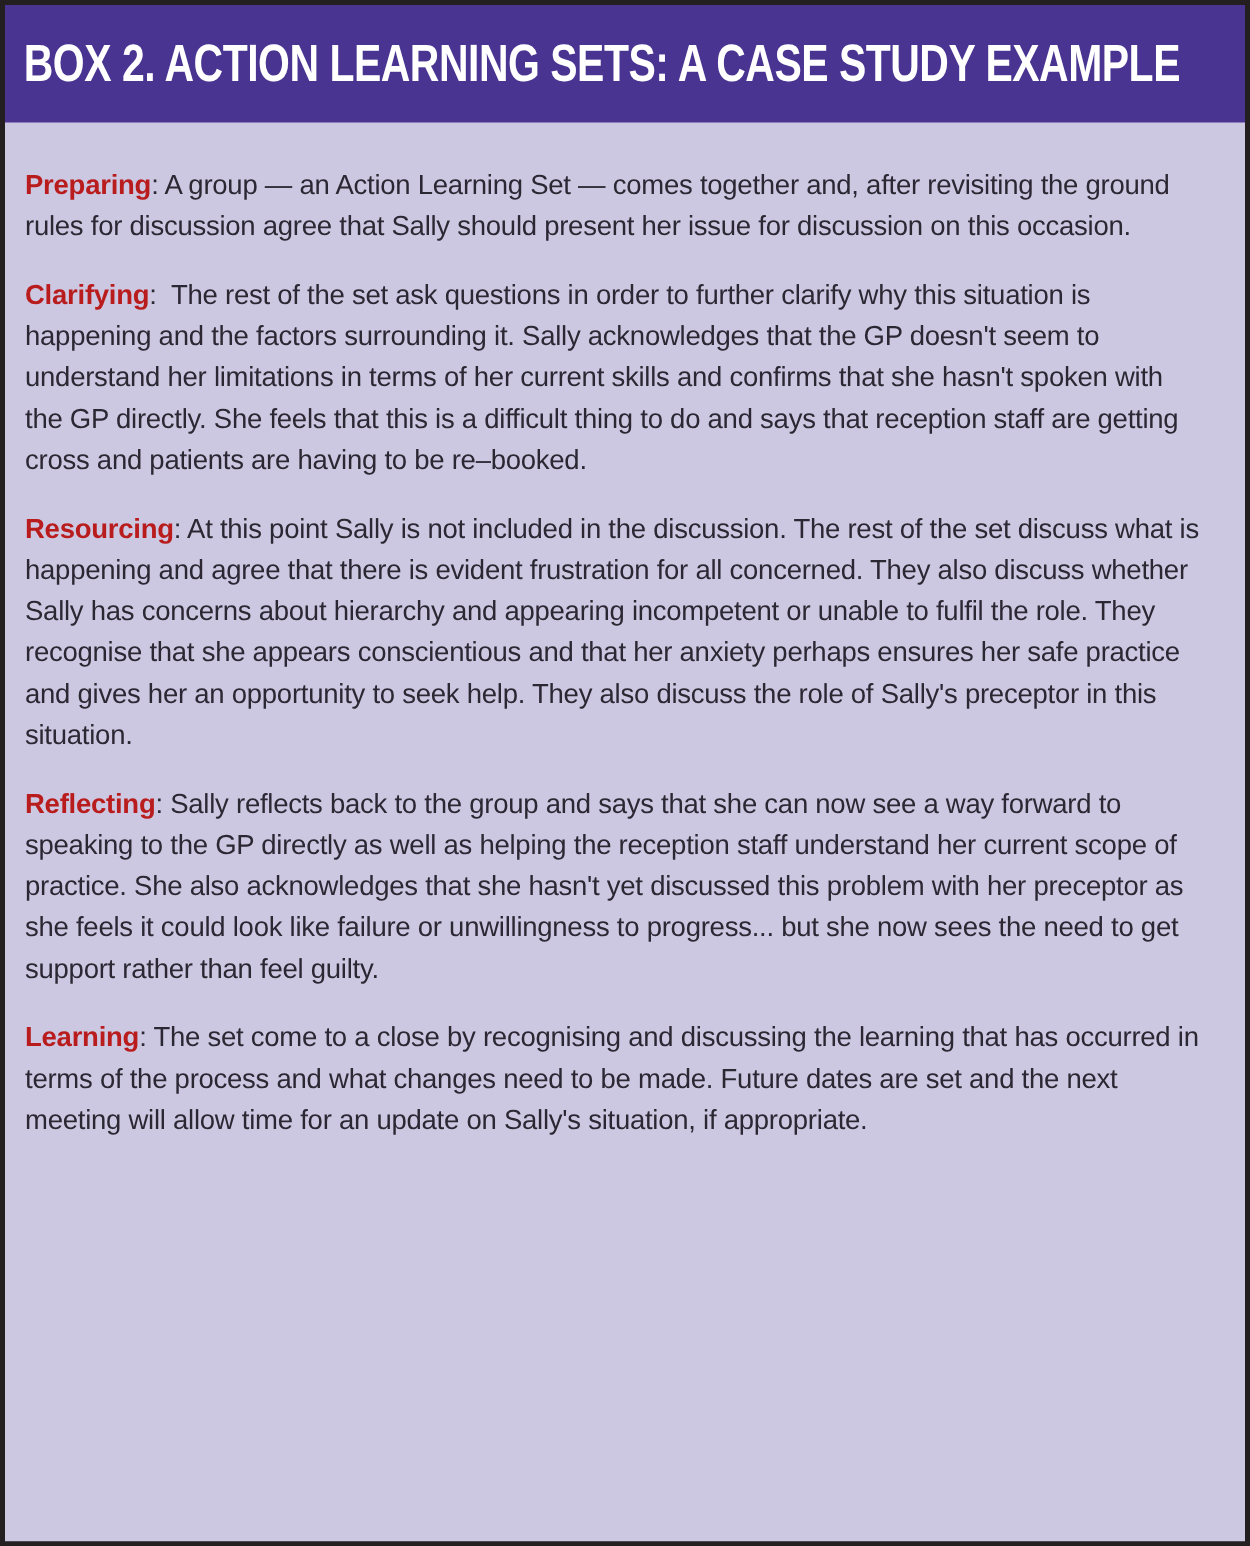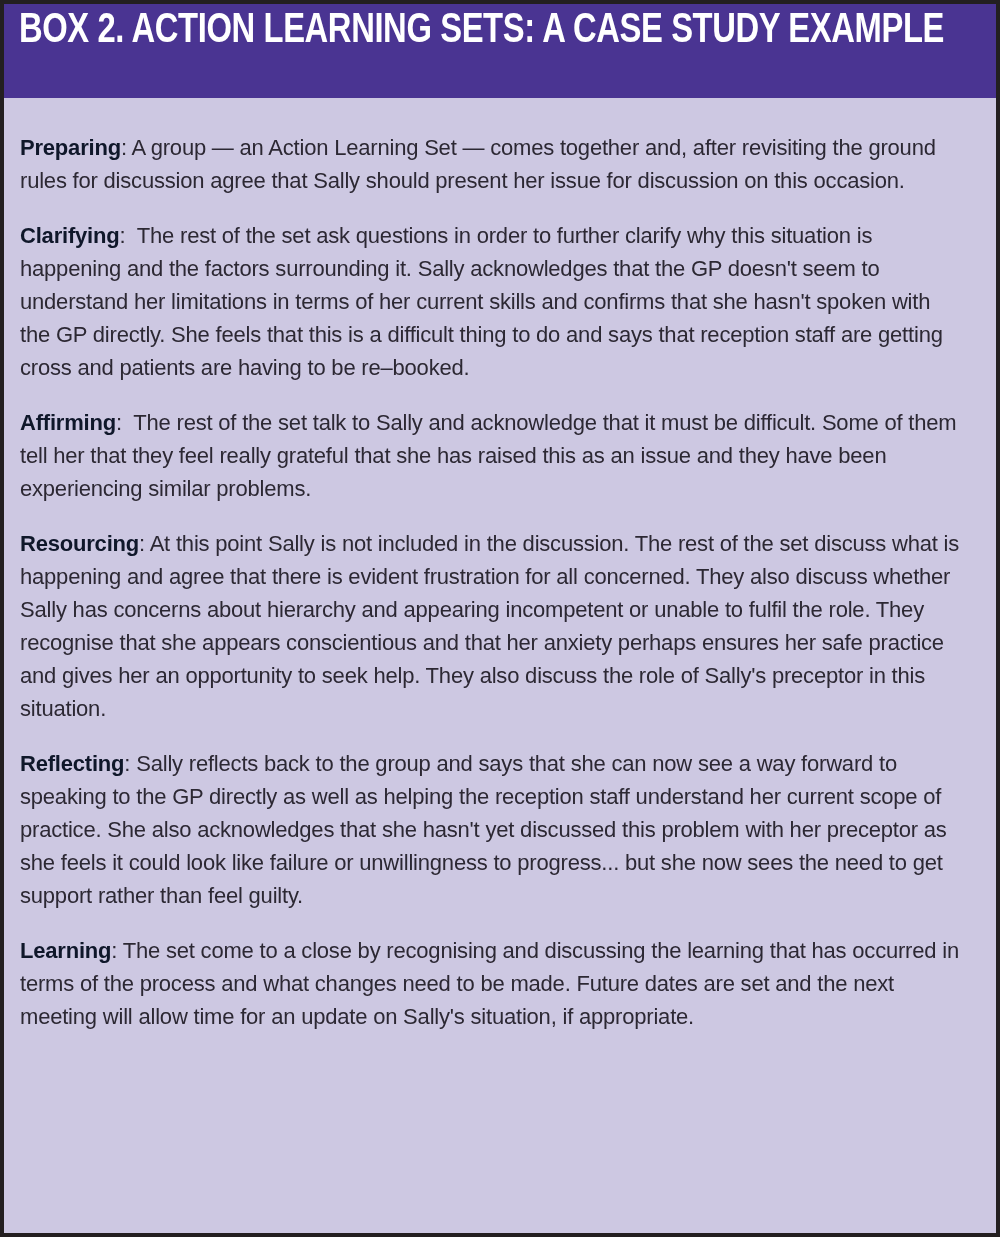--- a/index.html
+++ b/index.html
@@ -19,20 +19,21 @@
     width:1000px;
     height:1237px;
     border:4px solid var(--border-color);
     background:var(--body-bg);
     overflow:hidden;
   }
   .case-box-header{
     background:var(--header-bg);
     height:94px;
     display:flex;
+    align-items:center;
     padding-left:15px;
     overflow:hidden;
   }
   .case-box-title{
     color:var(--title-color);
     font-size:42px;
     font-weight:bold;
     white-space:nowrap;
     letter-spacing:-0.5px;
     transform:scaleX(0.78);
@@ -43,35 +44,34 @@
   }
   .case-paragraph{
     color:var(--text-color);
     font-size:22px;
     line-height:33px;
     letter-spacing:-0.2px;
     margin-bottom:22px;
   }
   .case-paragraph-label{
     font-weight:bold;
-    color:#0f172a;
+    color:#b91c1c;
   }
   .case-paragraph-text{
     white-space:pre-wrap;
   }
 </style>
 </head>
 <body>
 
 <div class="case-box">
   <div class="case-box-header">
     <h1 class="case-box-title">BOX 2. ACTION LEARNING SETS: A CASE STUDY EXAMPLE</h1>
   </div>
   <div class="case-box-body">
 
   <p class="case-paragraph"><span class="case-paragraph-label">Preparing</span><span class="case-paragraph-text">: A group — an Action Learning Set — comes together and, after revisiting the ground rules for discussion agree that Sally should present her issue for discussion on this occasion.</span></p>
       <p class="case-paragraph"><span class="case-paragraph-label">Clarifying</span><span class="case-paragraph-text">:  The rest of the set ask questions in order to further clarify why this situation is happening and the factors surrounding it. Sally acknowledges that the GP doesn't seem to understand her limitations in terms of her current skills and confirms that she hasn't spoken with the GP directly. She feels that this is a difficult thing to do and says that reception staff are getting cross and patients are having to be re–booked.</span></p>
-      <p class="case-paragraph"><span class="case-paragraph-label">Affirming</span><span class="case-paragraph-text">:  The rest of the set talk to Sally and acknowledge that it must be difficult. Some of them tell her that they feel really grateful that she has raised this as an issue and they have been experiencing similar problems.</span></p>
       <p class="case-paragraph"><span class="case-paragraph-label">Resourcing</span><span class="case-paragraph-text">: At this point Sally is not included in the discussion. The rest of the set discuss what is happening and agree that there is evident frustration for all concerned. They also discuss whether Sally has concerns about hierarchy and appearing incompetent or unable to fulfil the role. They recognise that she appears conscientious and that her anxiety perhaps ensures her safe practice and gives her an opportunity to seek help. They also discuss the role of Sally's preceptor in this situation.</span></p>
       <p class="case-paragraph"><span class="case-paragraph-label">Reflecting</span><span class="case-paragraph-text">: Sally reflects back to the group and says that she can now see a way forward to speaking to the GP directly as well as helping the reception staff understand her current scope of practice. She also acknowledges that she hasn't yet discussed this problem with her preceptor as she feels it could look like failure or unwillingness to progress... but she now sees the need to get support rather than feel guilty.</span></p>
       <p class="case-paragraph"><span class="case-paragraph-label">Learning</span><span class="case-paragraph-text">: The set come to a close by recognising and discussing the learning that has occurred in terms of the process and what changes need to be made. Future dates are set and the next meeting will allow time for an update on Sally's situation, if appropriate.</span></p>
     </div>
 </div>
 
 </body></html>

